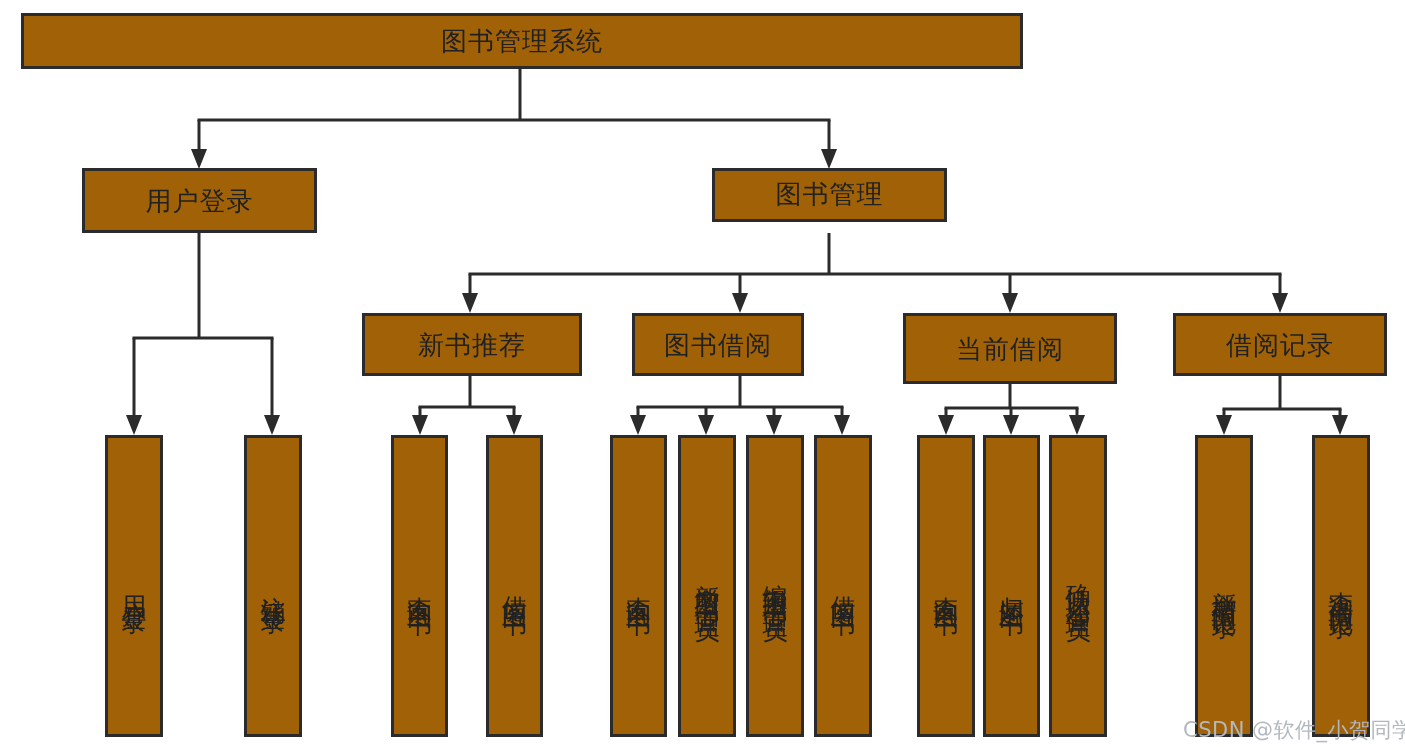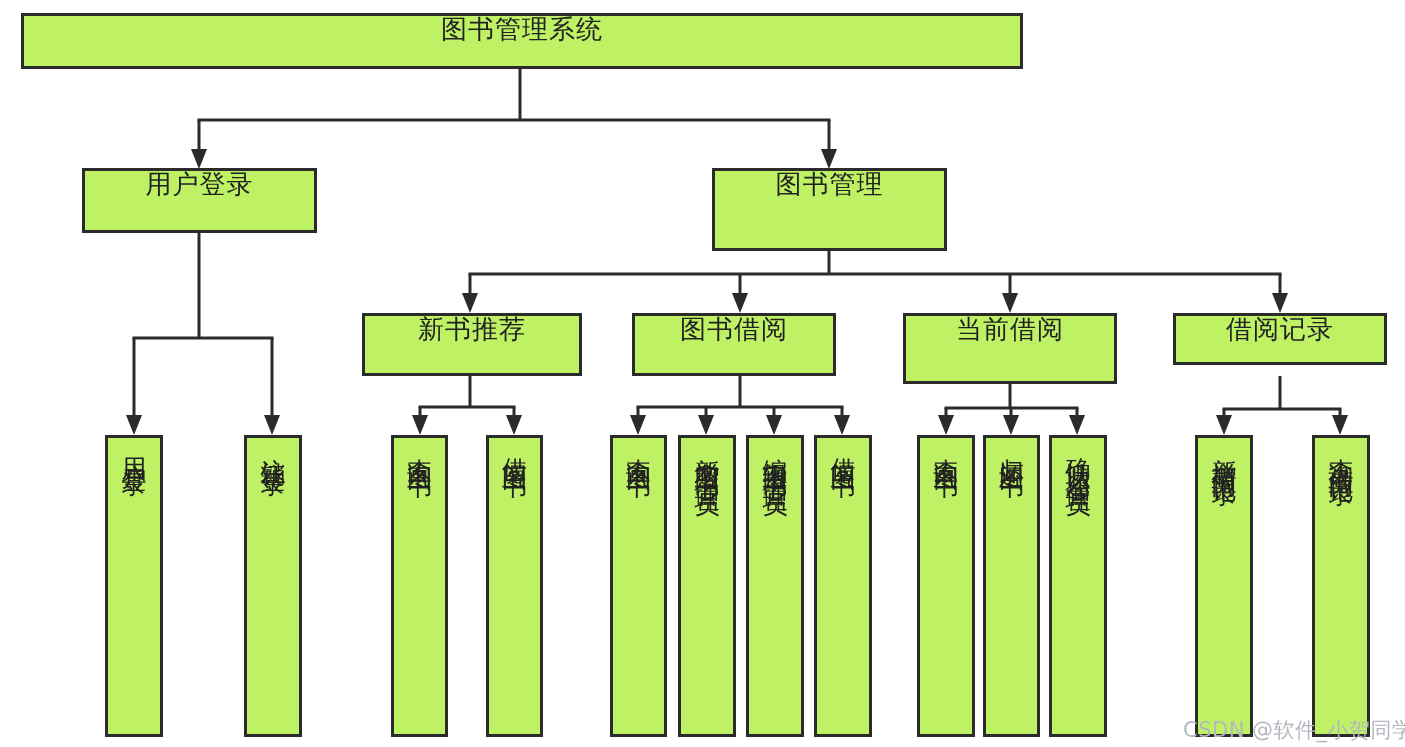--- a/index.html
+++ b/index.html
@@ -17,24 +17,24 @@
     position: absolute; left: 0; top: 0;
     width: 1405px; height: 747px;
   }
   .connectors path, .connectors line {
     stroke: #2b2b2b; stroke-width: 3; fill: none;
   }
   .connectors path.arrow { fill: #2b2b2b; stroke: none; }
   .box {
     position: absolute;
     box-sizing: border-box;
-    background: #bef264;
+    background: #a16207;
     border: 3px solid #2b2b2b;
     display: flex;
-    align-items: flex-start;
+    align-items: center;
     justify-content: center;
     color: #212121;
   }
   .hlabel {
     font-size: 26px;
     letter-spacing: 1px;
     white-space: nowrap;
     line-height: 1;
   }
   .vlabel {
@@ -136,34 +136,34 @@
     </g>
   </svg>
 
   <div class="box" style="left:21px; top:13px; width:1002px; height:56px;">
     <span class="hlabel">图书管理系统</span>
   </div>
 
   <div class="box" style="left:82px; top:168px; width:235px; height:65px;">
     <span class="hlabel">用户登录</span>
   </div>
-  <div class="box" style="left:712px; top:168px; width:235px; height:83px;">
+  <div class="box" style="left:712px; top:168px; width:235px; height:54px;font-family:Liberation Serif, serif;">
     <span class="hlabel">图书管理</span>
   </div>
 
   <div class="box" style="left:362px; top:313px; width:220px; height:63px;">
     <span class="hlabel">新书推荐</span>
   </div>
-  <div class="box" style="left:632px; top:313px; width:204px; height:63px;">
+  <div class="box" style="left:632px; top:313px; width:172px; height:63px;">
     <span class="hlabel">图书借阅</span>
   </div>
   <div class="box" style="left:903px; top:313px; width:214px; height:71px;">
     <span class="hlabel">当前借阅</span>
   </div>
-  <div class="box" style="left:1173px; top:313px; width:214px; height:52px;">
+  <div class="box" style="left:1173px; top:313px; width:214px; height:63px;">
     <span class="hlabel">借阅记录</span>
   </div>
 
   <div class="box" style="left:105px; top:435px; width:58px; height:302px;">
     <span class="vlabel">用户登录</span>
   </div>
   <div class="box" style="left:244px; top:435px; width:58px; height:302px;">
     <span class="vlabel">注销登录</span>
   </div>
 

